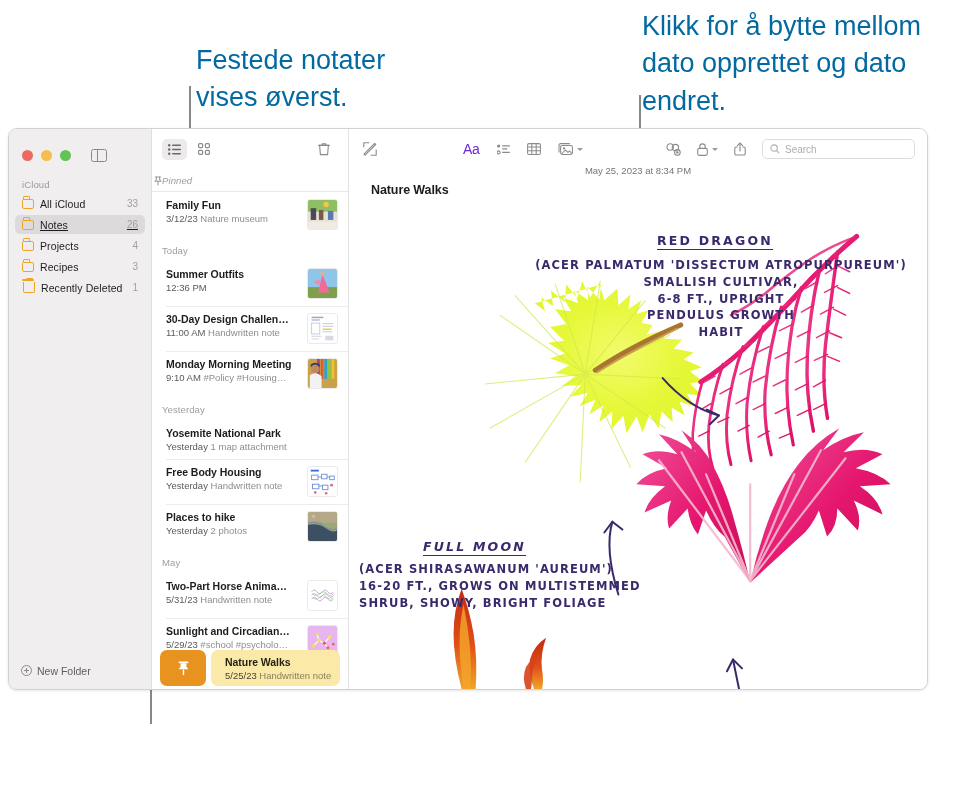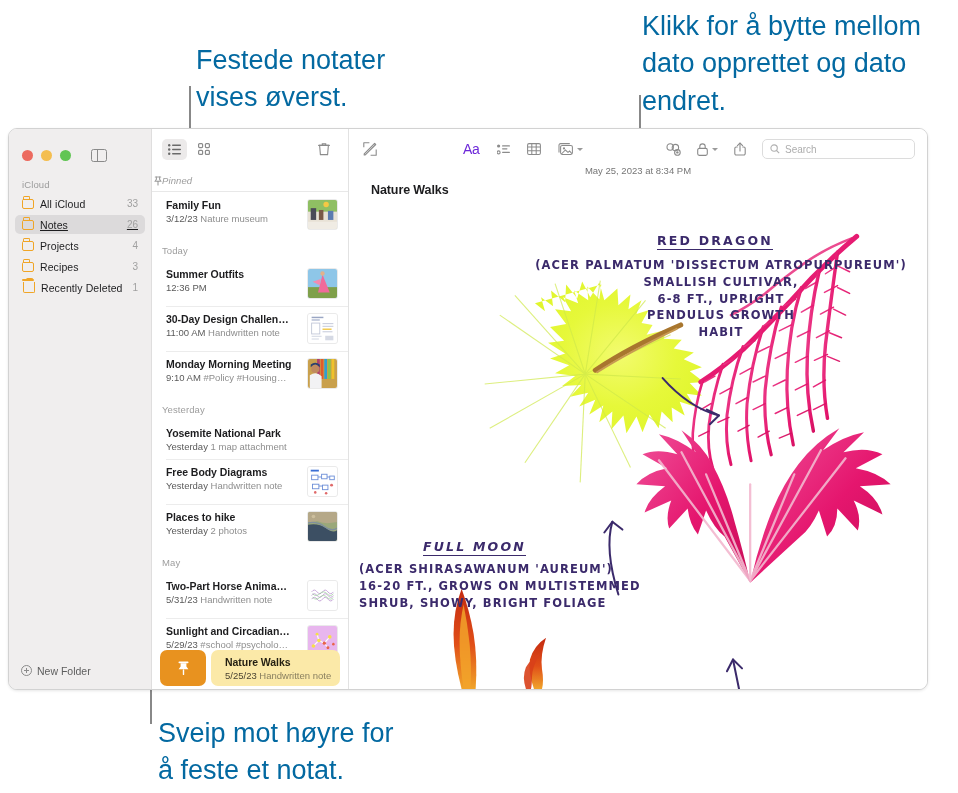--- a/index.html
+++ b/index.html
@@ -232,22 +232,20 @@
 
   <div class="callout" id="callout-pinned">Festede notater
 vises øverst.</div>
   <div class="leader" id="leader-pinned"></div>
 
   <div class="callout" id="callout-date">Klikk for å bytte mellom
 dato opprettet og dato
 endret.</div>
   <div class="leader" id="leader-date"></div>
 
-  <div class="callout" id="callout-swipe">Sveip mot høyre for
-å feste et notat.</div>
   <div class="leader" id="leader-swipe-v"></div>
   <div class="leader" id="leader-swipe-h"></div>
 
   <div class="window">
 
     <div class="sidebar">
       <div class="traffic">
         <span class="dot red"></span>
         <span class="dot yellow"></span>
         <span class="dot green"></span>
@@ -452,21 +450,21 @@
             <div class="note-meta">
               <span class="date">Yesterday</span>
               <span>1 map attachment</span>
             </div>
           </div>
         </div>
 
         <div class="note-row">
           <div class="rowline"></div>
           <div class="note-text">
-            <div class="note-title">Free Body Diagrams</div>
+            <div class="note-title">Free Body Housing</div>
             <div class="note-meta">
               <span class="date">Yesterday</span>
               <span>Handwritten note</span>
             </div>
           </div>
           <div class="thumb">
             <svg viewBox="0 0 32 32" preserveAspectRatio="none">
               <rect width="32" height="32" fill="#ffffff"></rect>
               <rect x="3" y="3" width="9" height="2" fill="#3b6fd4"></rect>
               <g stroke="#6d8fd8" stroke-width="1" fill="none">

